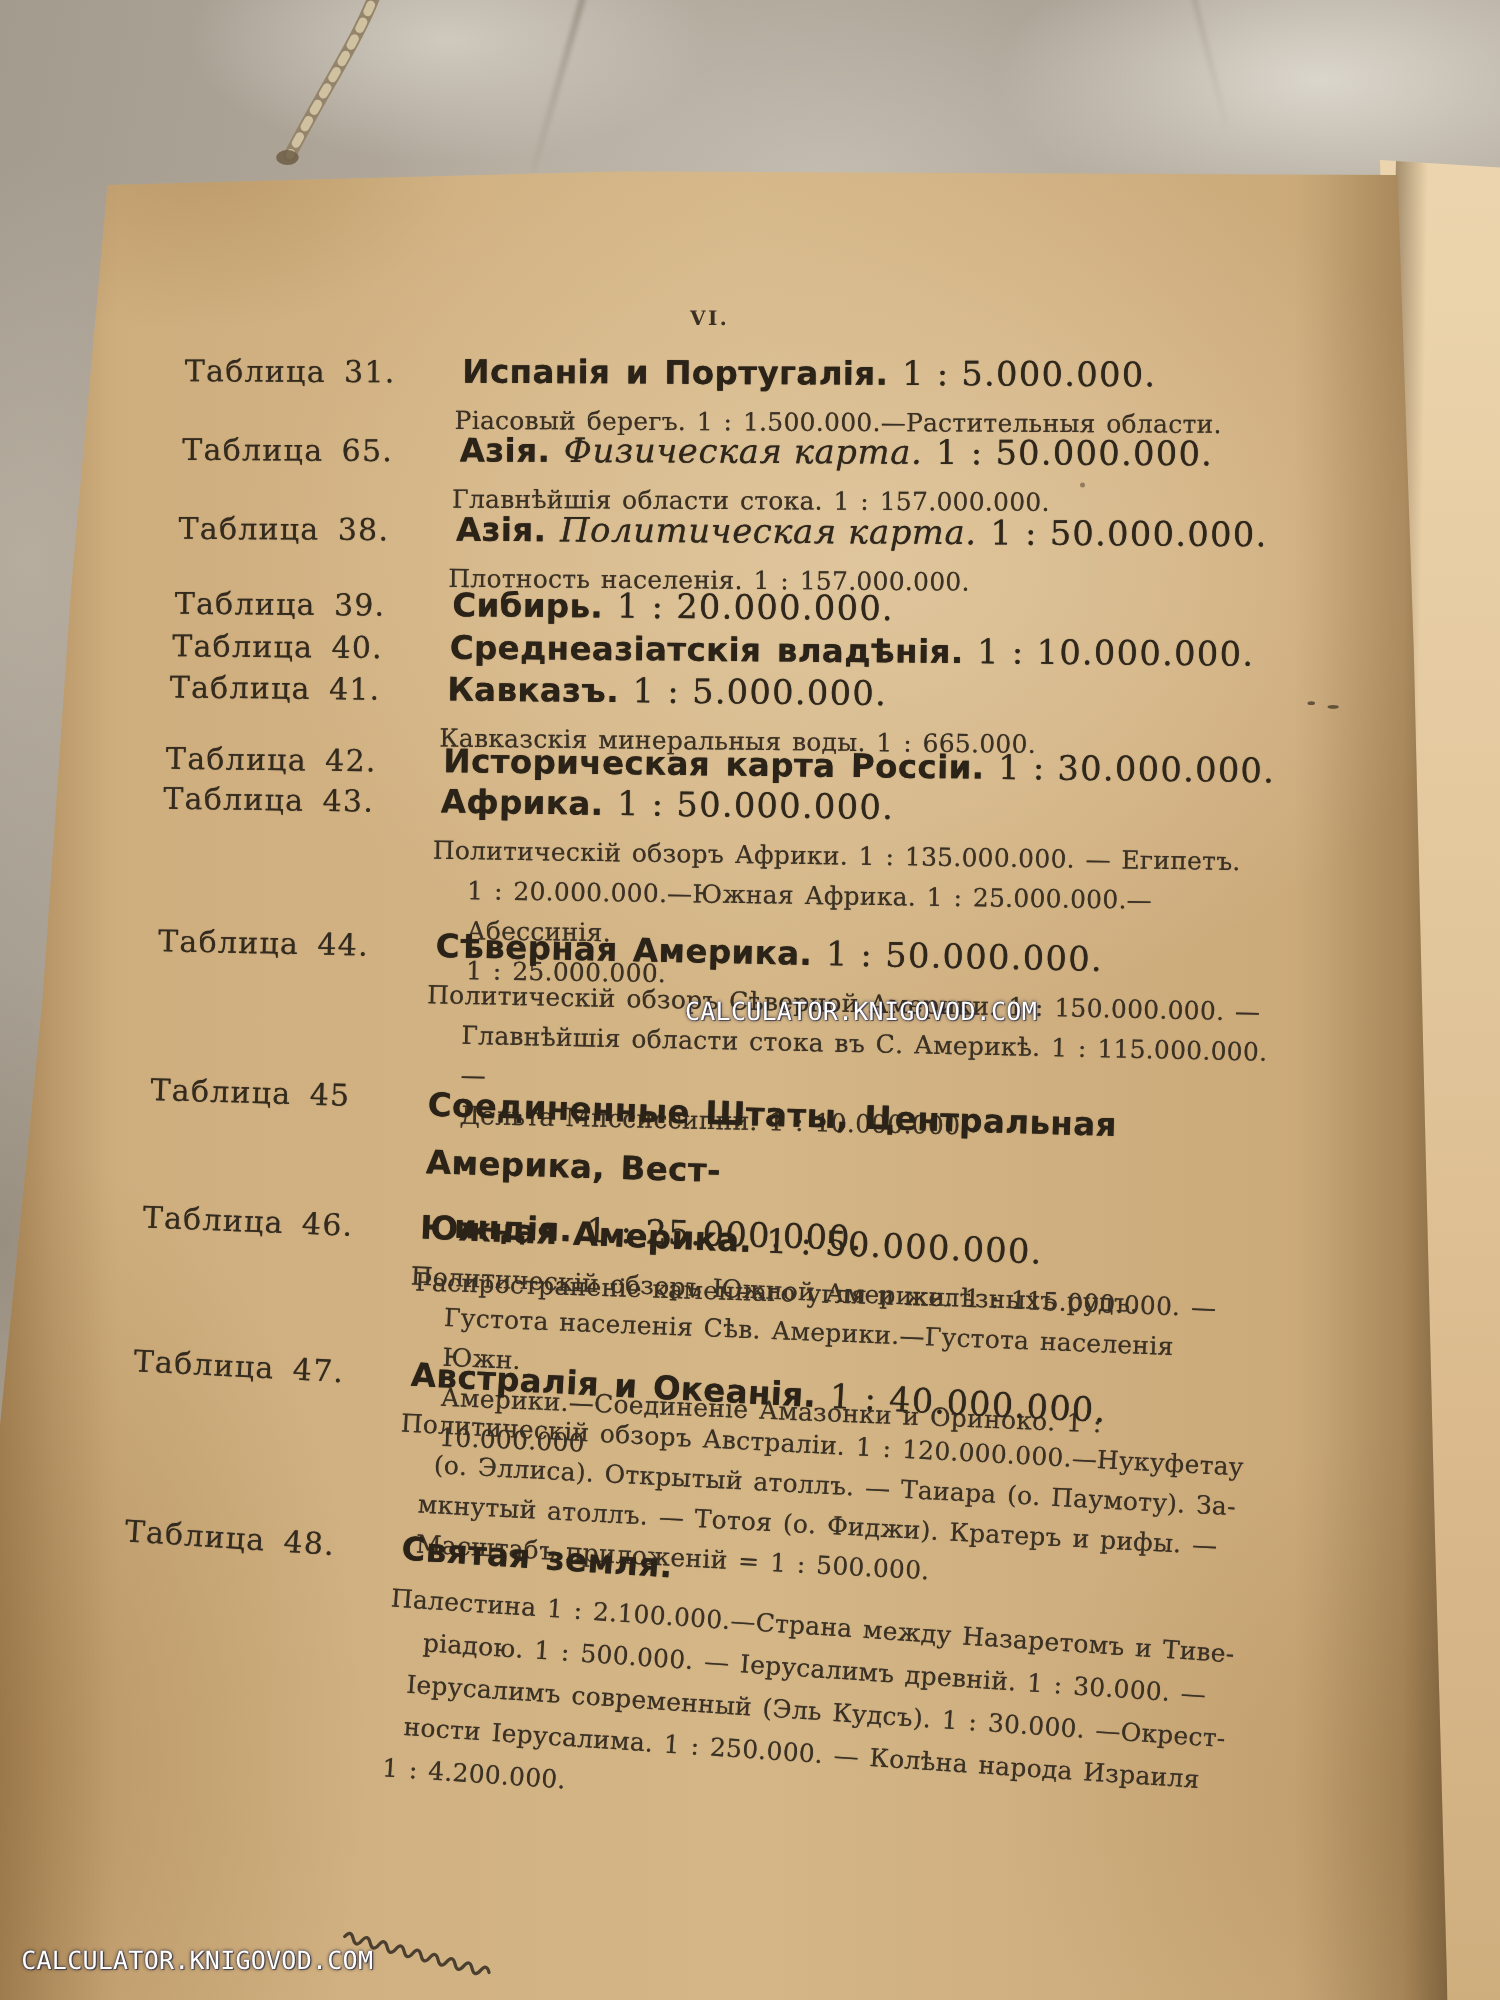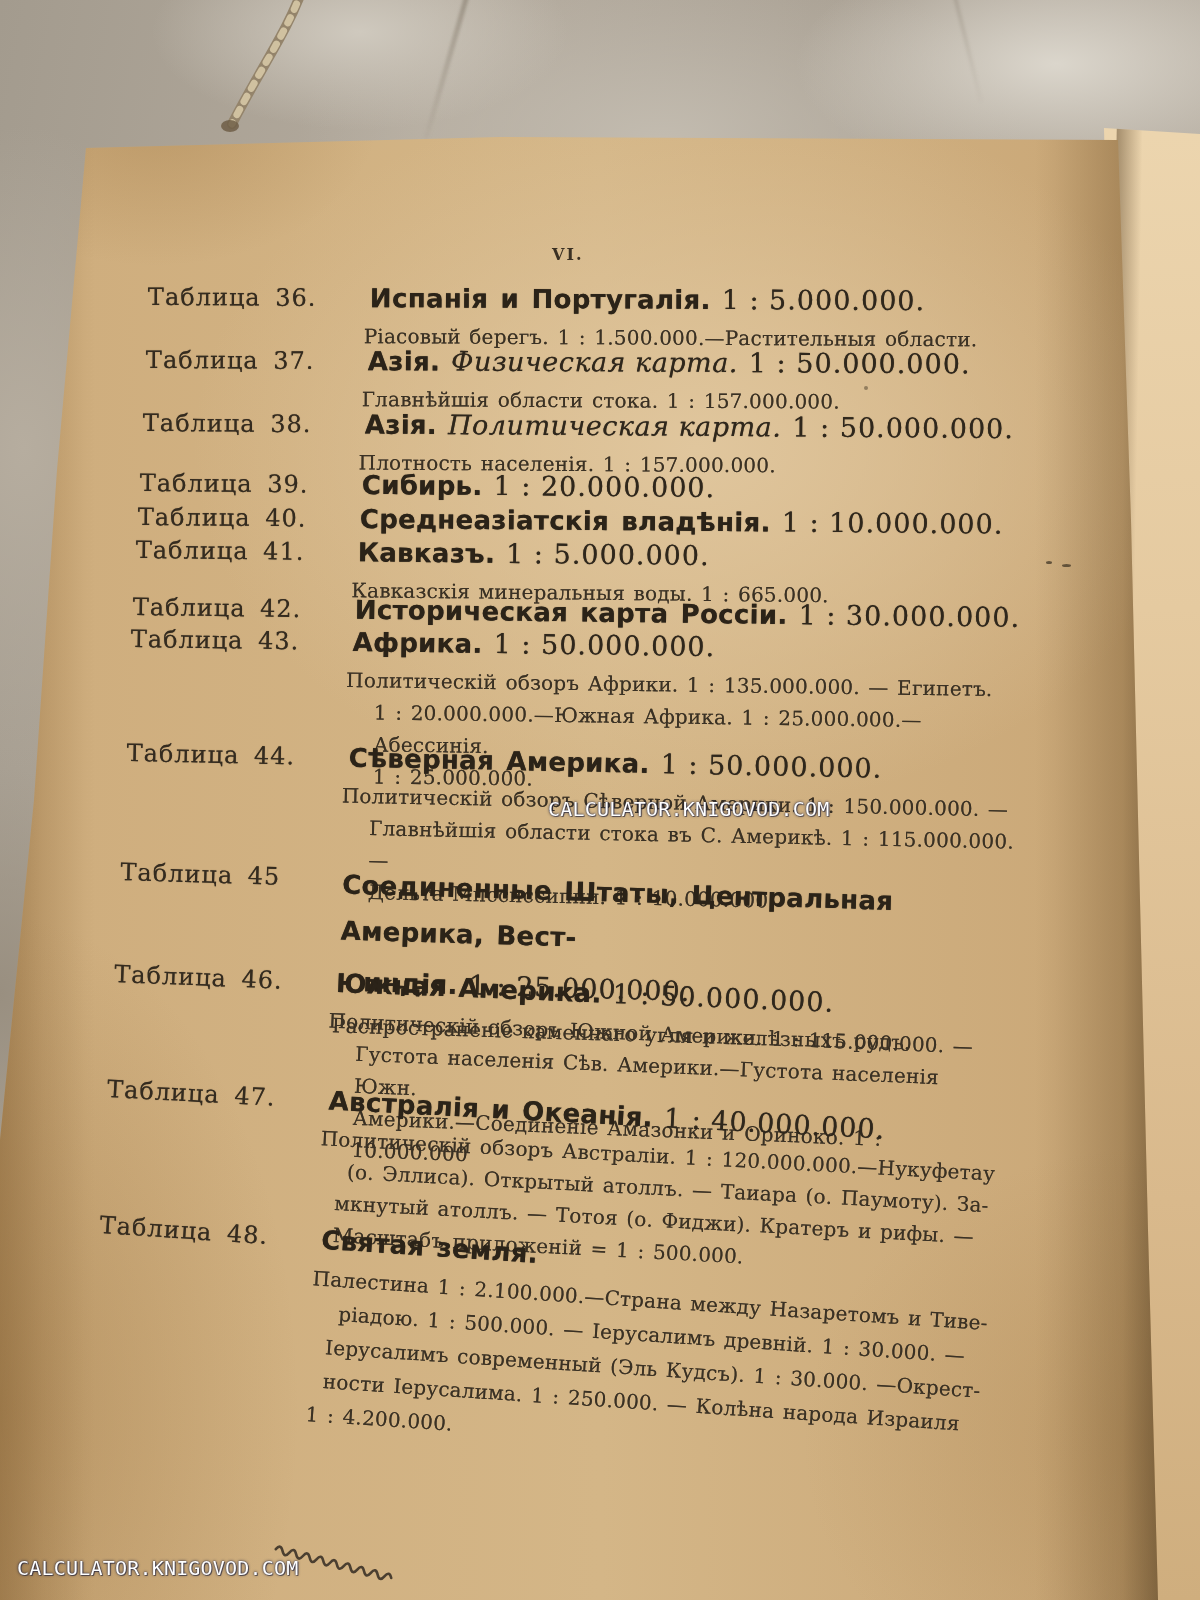--- a/index.html
+++ b/index.html
@@ -90,29 +90,29 @@
   <div class="page-next"></div>
   <div class="page-main"></div>
 
   <div class="speck" style="left:1046px;top:561px;width:6px;height:3px;"></div>
   <div class="speck" style="left:1062px;top:564px;width:9px;height:3px;"></div>
   <div class="speck" style="left:864px;top:386px;width:4px;height:4px;opacity:.5;"></div>
 
   <div class="pagenum" style="left:552px;top:245px;">VI.</div>
 
   <div class="entry e36" style="left:148px;top:280px;transform:rotate(.3deg);">
-    <div class="lbl">Таблица 36.</div>
+    <div class="lbl">Таблица 31.</div>
     <div class="body">
       <div class="title"><span class="tb">Испанія и Португалія.</span><span class="ts">1 : 5.000.000.</span></div>
       <div class="sub">Ріасовый берегъ. 1 : 1.500.000.—Растительныя области.</div>
     </div>
   </div>
 
   <div class="entry e37" style="left:146px;top:343px;transform:rotate(.3deg);">
-    <div class="lbl">Таблица 37.</div>
+    <div class="lbl">Таблица 65.</div>
     <div class="body">
       <div class="title"><span class="tb">Азія.</span><span class="ti">Физическая карта.</span><span class="ts">1 : 50.000.000.</span></div>
       <div class="sub">Главнѣйшія области стока. 1 : 157.000.000.</div>
     </div>
   </div>
 
   <div class="entry e38" style="left:143px;top:406px;transform:rotate(.4deg);">
     <div class="lbl">Таблица 38.</div>
     <div class="body">
       <div class="title"><span class="tb">Азія.</span><span class="ti">Политическая карта.</span><span class="ts">1 : 50.000.000.</span></div>

